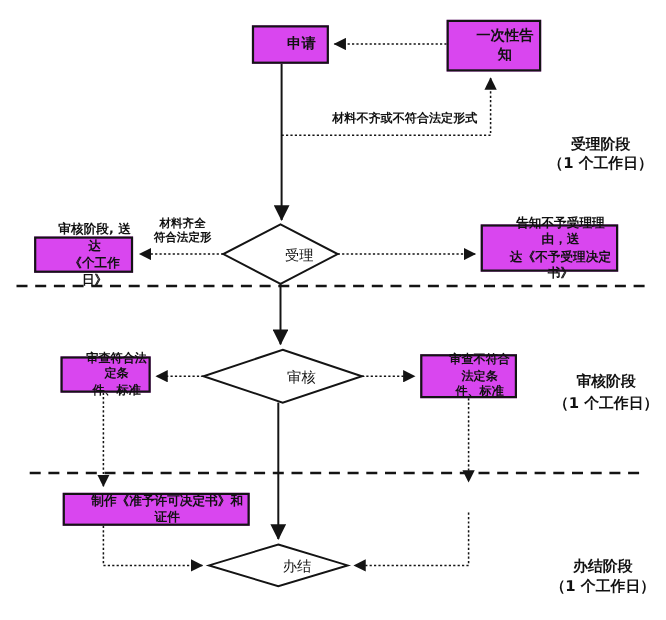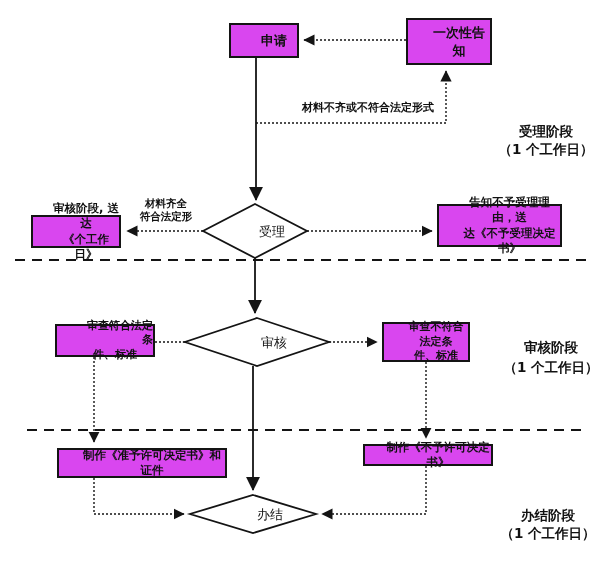--- a/index.html
+++ b/index.html
@@ -97,37 +97,34 @@
   <div class="node f12" style="left:31px;top:215px;width:90px;height:33px;">
     <span>审核阶段, 送达</span>
     <span>《个工作日》</span>
   </div>
 
   <div class="node f12" style="left:437px;top:204px;width:125px;height:43px;align-items:center;">
     <span>告知不予受理理由，送</span>
     <span>达《不予受理决定书》</span>
   </div>
 
-  <div class="node f11" style="left:55px;top:324px;width:100px;height:33px;text-align:right;">
+  <div class="node f11" style="left:55px;top:324px;width:82px;height:33px;">
     <span>审查符合法定条</span>
     <span>件、标准</span>
   </div>
 
   <div class="node f11" style="left:382px;top:322px;width:88px;height:40px;">
     <span>审查不符合法定条</span>
     <span>件、标准</span>
   </div>
 
   <div class="node f12" style="left:18px;top:448px;width:170px;height:30px;margin-left:39px;">
     <span>制作《准予许可决定书》和证件</span>
   </div>
 
-  <div class="node f12" style="left:363px;top:444px;width:130px;height:22px;">
-    <span>制作《不予许可决定书》</span>
-  </div>
 
   <div class="dlabel f13" style="left:225px;top:223px;width:60px;">受理</div>
   <div class="dlabel f13" style="left:227px;top:334px;width:60px;">审核</div>
   <div class="dlabel f13" style="left:223px;top:506px;width:60px;">办结</div>
 
   <div class="elabel" style="left:280px;top:101px;width:176px;">材料不齐或不符合法定形式</div>
 
   <div class="elabel" style="left:124px;top:197px;width:84px;font-size:10.5px;">
     <span style="display:block;">材料齐全</span>
     <span style="display:block;">符合法定形</span>

